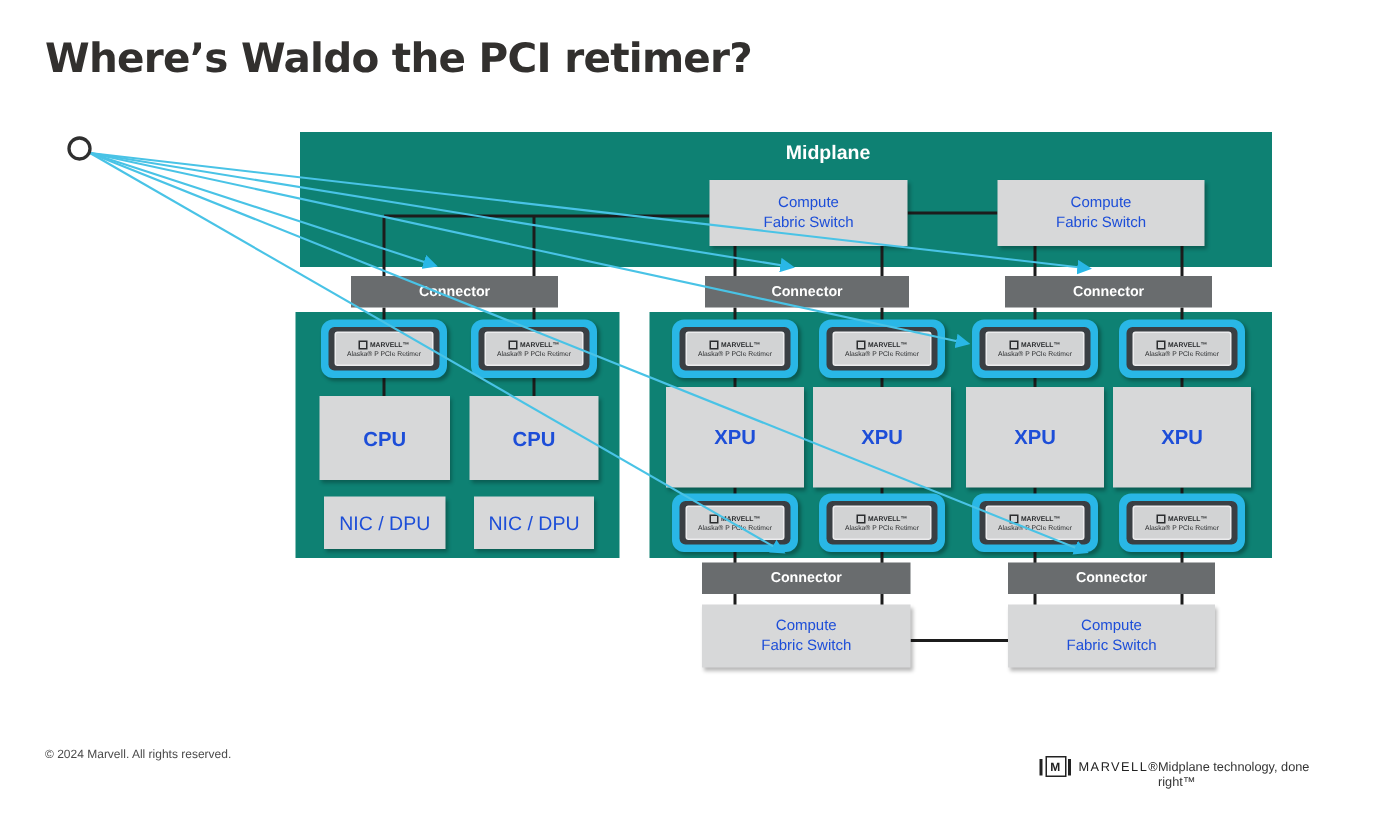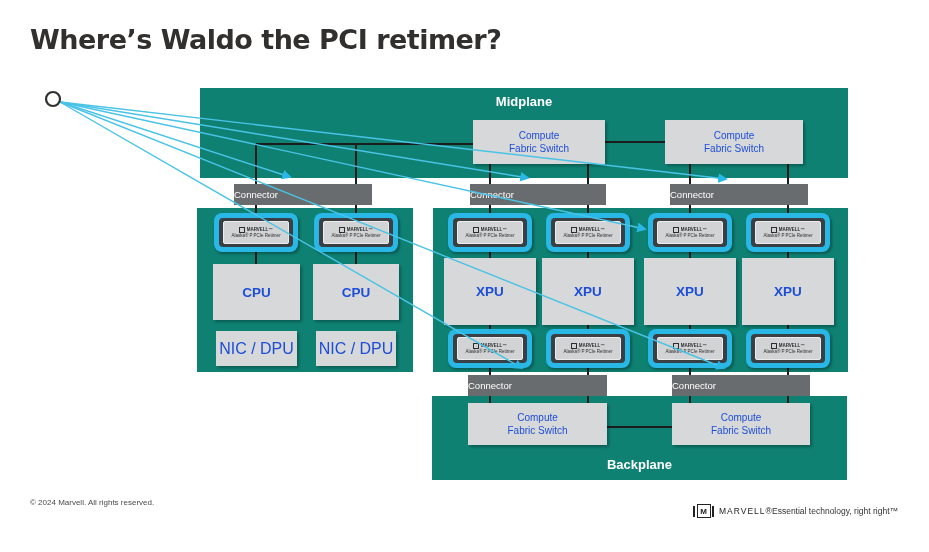--- a/index.html
+++ b/index.html
@@ -13,25 +13,25 @@
   
   .panel{position:absolute;background:#0e8173;}
   .panel-label{position:absolute;width:100%;text-align:center;color:#ffffff;
                font-weight:700;font-size:13px;}
 
   
   .gbox{position:absolute;background:#d7d8d9;display:flex;align-items:center;justify-content:center;
         color:#1d4ed8;box-shadow:1.5px 2px 2.5px rgba(0,0,0,.28);}
   .switch-label{white-space:pre-line;text-align:center;font-size:10px;line-height:13px;}
   .cpu-label,.xpu-label{font-size:13.5px;font-weight:bold;}
-  .nic-label{font-size:16px;text-align:right;}
+  .nic-label{font-size:13px;text-align:right;}
 
   
   .connector{position:absolute;height:21px;background:#696c6e;display:flex;align-items:center;
-             color:#ffffff;font-weight:400;font-size:9.5px;}
+             justify-content:center;color:#ffffff;font-weight:700;font-size:9.5px;}
 
   
   .chip{position:absolute;width:84px;height:39px;background:#29b7e6;border-radius:8px;
         padding:0;box-sizing:border-box;box-shadow:1.5px 2px 2.5px rgba(0,0,0,.3);}
   .chip-body{position:absolute;left:5px;top:5px;right:5px;bottom:5px;background:#3a3f43;
              border-radius:4px;display:flex;align-items:center;justify-content:center;}
   .chip-plate{width:64px;height:21px;background:#d2d3d4;border:1px solid #ececed;border-radius:2px;
               display:flex;flex-direction:column;align-items:center;justify-content:center;
               color:#2b2d2f;}
   .chip-brand{font-size:4.5px;font-weight:700;line-height:6px;display:flex;align-items:center;gap:1.5px;}
@@ -51,27 +51,24 @@
   .tagline{position:absolute;left:772px;top:506px;font-size:8.5px;color:#333;}
 </style>
 </head>
 <body>
 
 <div class="canvas">
 
   <div class="title">Where’s Waldo the PCI retimer?</div>
 
   <div class="panel" style="left:200px;top:88px;width:648px;height:90px;">
-    <div class="panel-label" style="top:6px;">Midplane</div>
+    <div class="panel-label" style="top:6px;padding-left:28px;">Midplane</div>
   </div>
   <div class="panel" style="left:197px;top:208px;width:216px;height:164px;"></div>
   <div class="panel" style="left:433px;top:208px;width:415px;height:164px;"></div>
-  <div class="panel" style="left:432px;top:396px;width:415px;height:84px;">
-    <div class="panel-label" style="bottom:8px;">Backplane</div>
-  </div>
 
   <svg class="layer" width="929" height="552">
     <g stroke="#1c1c1c" stroke-width="2" fill="none">
       <path d="M256 144 H473"></path>
       <path d="M605 142 H665"></path>
       <path d="M256 144 V184"></path>
         <path d="M356 144 V184"></path>
       <path d="M490 164 V184"></path>
         <path d="M588 164 V184"></path>
       <path d="M690 164 V184"></path>
@@ -296,15 +293,15 @@
 
   <div class="copyright">© 2024 Marvell. All rights reserved.</div>
   <div class="brandblock">
     <span class="logo-mark">
       <span class="lbar"></span>
       <span class="lbox">M</span>
       <span class="lbar"></span>
     </span>
     <span class="brand-text">MARVELL®</span>
   </div>
-  <div class="tagline">Essential technology, right right™</div>
+  <div class="tagline">Midplane technology, done right™</div>
 
 </div>
 
 </body></html>

